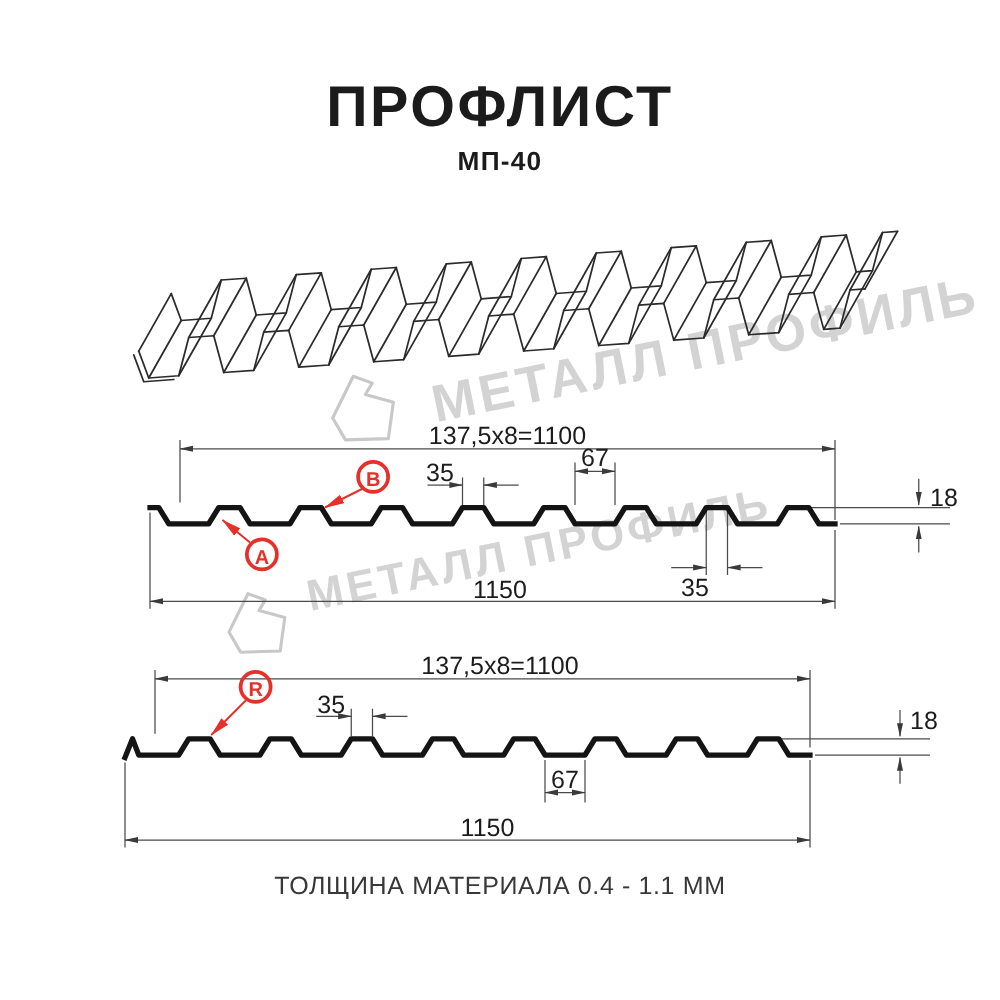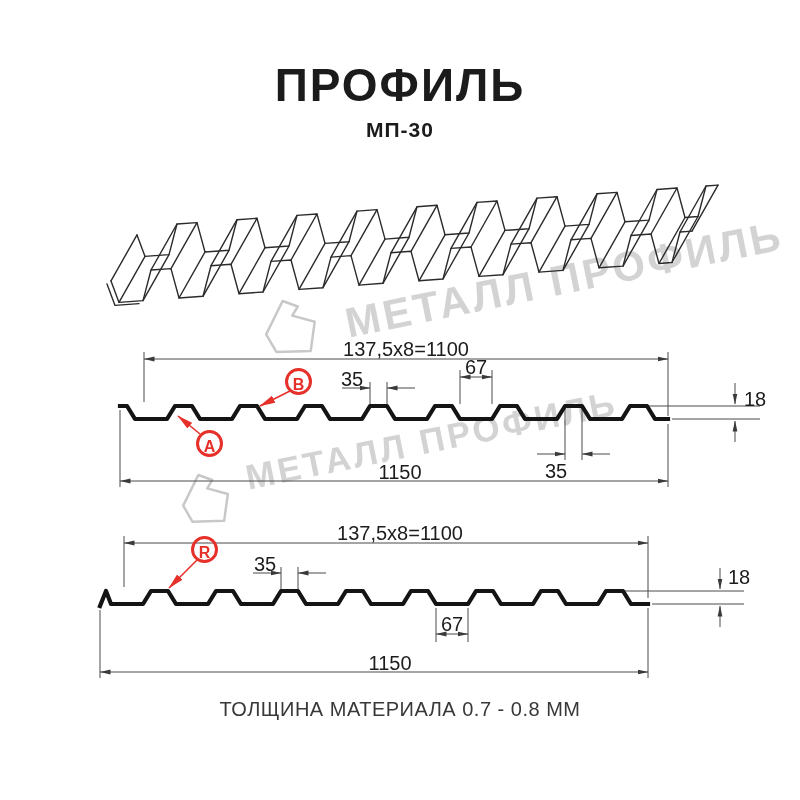--- a/index.html
+++ b/index.html
@@ -33,22 +33,22 @@
     background:transparent;z-index:4;box-sizing:border-box;
   }
   .footer{
     left:400px;top:698px;transform:translateX(-50%);
     font-size:20px;font-weight:500;letter-spacing:.5px;color:#383838;white-space:nowrap;z-index:3;
   }
 </style>
 </head>
 <body>
 
-<div class="abs title">ПРОФИЛЬ</div>
-<div class="abs subtitle">МП-30</div>
+<div class="abs title">ПРОФЛИСТ</div>
+<div class="abs subtitle">МП-40</div>
 
 <div class="abs wm wm1">МЕТАЛЛ ПРОФИЛЬ</div>
 <div class="abs wm wm2">МЕТАЛЛ ПРОФИЛЬ</div>
 
 <svg class="abs gfx" width="800" height="800" viewBox="0 0 800 800">
   <defs>
     <marker id="da" viewBox="0 0 11 6" refX="10.5" refY="3" markerWidth="11" markerHeight="6" orient="auto-start-reverse">
       <path d="M0,0.6 L11,3 L0,5.4 Z" fill="#3a3a3a"></path>
     </marker>
     <marker id="ra" viewBox="0 0 11 6" refX="10.5" refY="3" markerWidth="10" markerHeight="5.5" orient="auto-start-reverse">
@@ -146,13 +146,13 @@
 <div class="abs dim ctr" style="left:400px;top:522px;">137,5x8=1100</div>
 <div class="abs dim ctr" style="left:265px;top:553px;">35</div>
 <div class="abs dim ctr" style="left:452px;top:613px;">67</div>
 <div class="abs dim" style="left:728px;top:566px;">18</div>
 <div class="abs dim ctr" style="left:390px;top:652px;">1150</div>
 
 <div class="abs badge" style="left:196px;top:430px;">A</div>
 <div class="abs badge" style="left:285px;top:368px;">B</div>
 <div class="abs badge" style="left:191px;top:536px;">R</div>
 
-<div class="abs footer">ТОЛЩИНА МАТЕРИАЛА 0.7 - 0.8 ММ</div>
+<div class="abs footer">ТОЛЩИНА МАТЕРИАЛА 0.4 - 1.1 ММ</div>
 
 </body></html>

